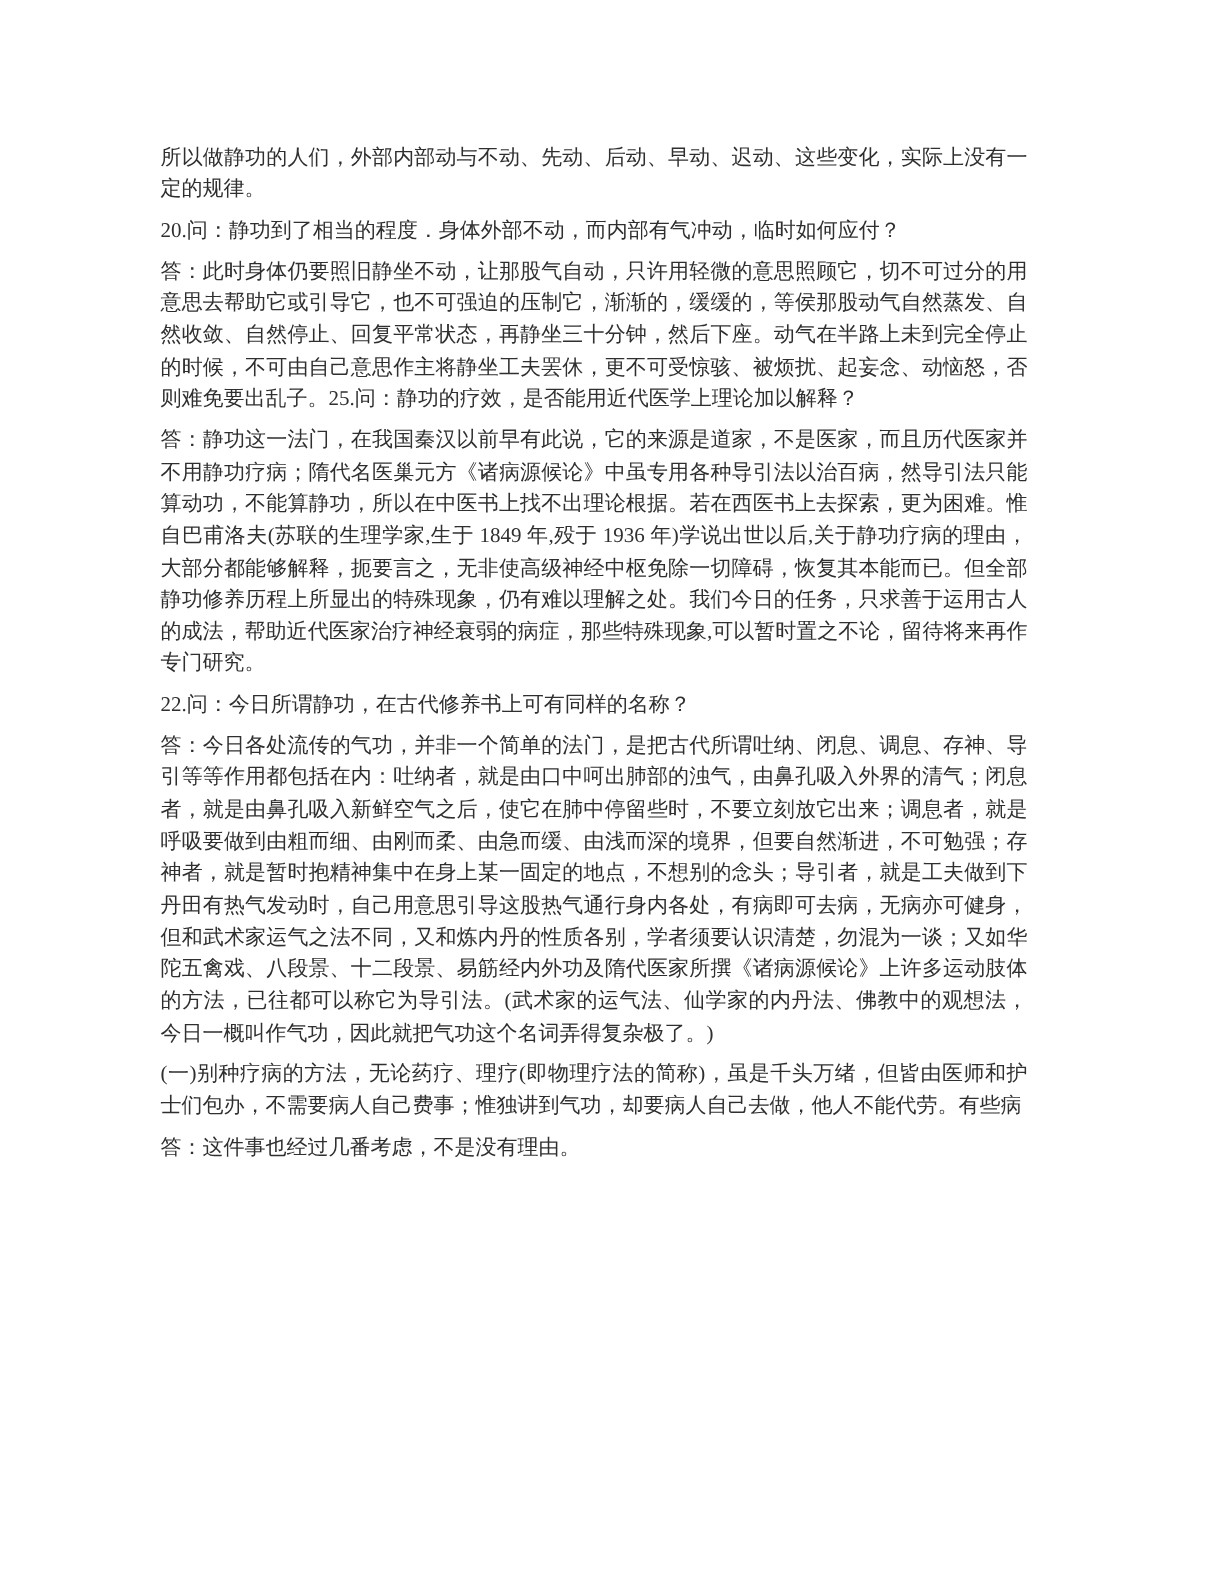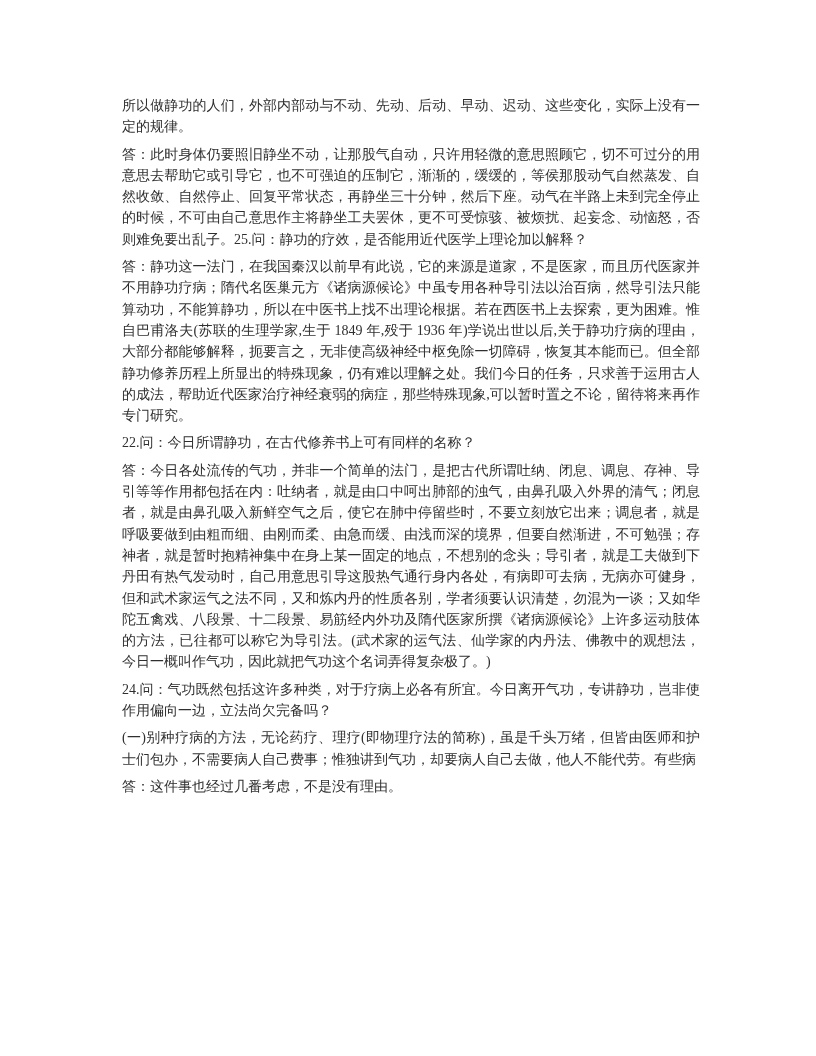--- a/index.html
+++ b/index.html
@@ -16,21 +16,21 @@
     .page {
       position: absolute;
       left: 0;
       top: 0;
       width: 816px;
       height: 1056px;
       background: #ffffff;
     }
     .page-content {
       position: absolute;
-      left: 122px;
+      left: 107px;
       top: 95px;
       width: 578px;
       font-family: "Liberation Serif", "DejaVu Serif", serif;
       font-size: 14px;
       line-height: 21.3px;
       color: #2f2f2f;
       text-align: justify;
       text-justify: inter-ideograph;
       text-align-last: left;
     }
@@ -40,21 +40,21 @@
     .para.q {
       margin-top: 4px;
     }
   </style>
 </head>
 <body>
 
 <div class="page">
   <div class="page-content">
     <p class="para">所以做静功的人们，外部内部动与不动、先动、后动、早动、迟动、这些变化，实际上没有一定的规律。</p>
+    <p class="para q">20.问：静功到了相当的程度．身体外部不动，而内部有气冲动，临时如何应付？</p>
     <p class="para">答：此时身体仍要照旧静坐不动，让那股气自动，只许用轻微的意思照顾它，切不可过分的用意思去帮助它或引导它，也不可强迫的压制它，渐渐的，缓缓的，等侯那股动气自然蒸发、自然收敛、自然停止、回复平常状态，再静坐三十分钟，然后下座。动气在半路上未到完全停止的时候，不可由自己意思作主将静坐工夫罢休，更不可受惊骇、被烦扰、起妄念、动恼怒，否则难免要出乱子。25.问：静功的疗效，是否能用近代医学上理论加以解释？</p>
     <p class="para">答：静功这一法门，在我国秦汉以前早有此说，它的来源是道家，不是医家，而且历代医家并不用静功疗病；隋代名医巢元方《诸病源候论》中虽专用各种导引法以治百病，然导引法只能算动功，不能算静功，所以在中医书上找不出理论根据。若在西医书上去探索，更为困难。惟自巴甫洛夫(苏联的生理学家,生于 1849 年,殁于 1936 年)学说出世以后,关于静功疗病的理由，大部分都能够解释，扼要言之，无非使高级神经中枢免除一切障碍，恢复其本能而已。但全部静功修养历程上所显出的特殊现象，仍有难以理解之处。我们今日的任务，只求善于运用古人的成法，帮助近代医家治疗神经衰弱的病症，那些特殊现象,可以暂时置之不论，留待将来再作专门研究。</p>
     <p class="para q">22.问：今日所谓静功，在古代修养书上可有同样的名称？</p>
     <p class="para">答：今日各处流传的气功，并非一个简单的法门，是把古代所谓吐纳、闭息、调息、存神、导引等等作用都包括在内：吐纳者，就是由口中呵出肺部的浊气，由鼻孔吸入外界的清气；闭息者，就是由鼻孔吸入新鲜空气之后，使它在肺中停留些时，不要立刻放它出来；调息者，就是呼吸要做到由粗而细、由刚而柔、由急而缓、由浅而深的境界，但要自然渐进，不可勉强；存神者，就是暂时抱精神集中在身上某一固定的地点，不想别的念头；导引者，就是工夫做到下丹田有热气发动时，自己用意思引导这股热气通行身内各处，有病即可去病，无病亦可健身，但和武术家运气之法不同，又和炼内丹的性质各别，学者须要认识清楚，勿混为一谈；又如华陀五禽戏、八段景、十二段景、易筋经内外功及隋代医家所撰《诸病源候论》上许多运动肢体的方法，已往都可以称它为导引法。(武术家的运气法、仙学家的内丹法、佛教中的观想法，今日一概叫作气功，因此就把气功这个名词弄得复杂极了。)</p>
-    <p class="para q">24.问：气功既然包括这许多种类，对于疗病上必各有所宜。今日离开气功，专讲静功，岂非使作用偏向一边，立法尚欠完备吗？</p>
     <p class="para">(一)别种疗病的方法，无论药疗、理疗(即物理疗法的简称)，虽是千头万绪，但皆由医师和护士们包办，不需要病人自己费事；惟独讲到气功，却要病人自己去做，他人不能代劳。有些病</p>
     <p class="para">答：这件事也经过几番考虑，不是没有理由。</p>
   </div>
 </div>
 
 </body></html>

